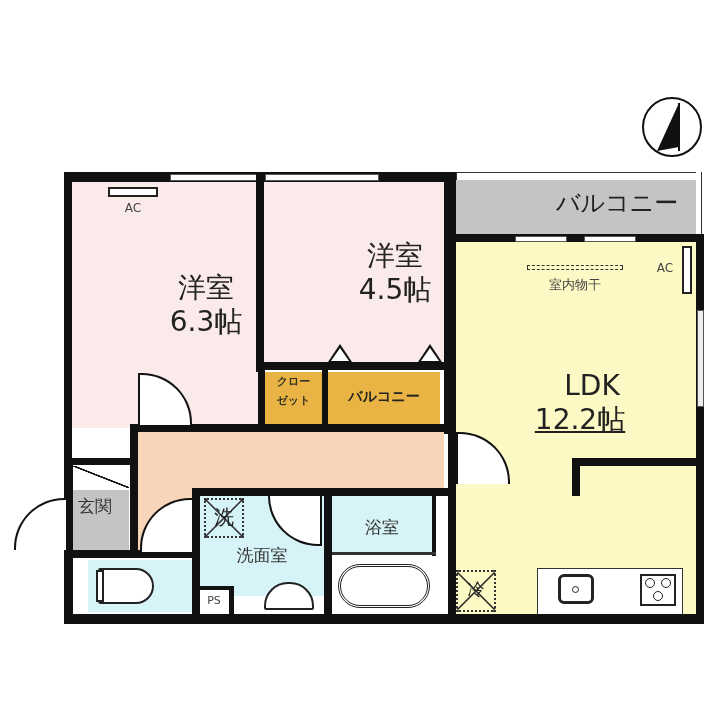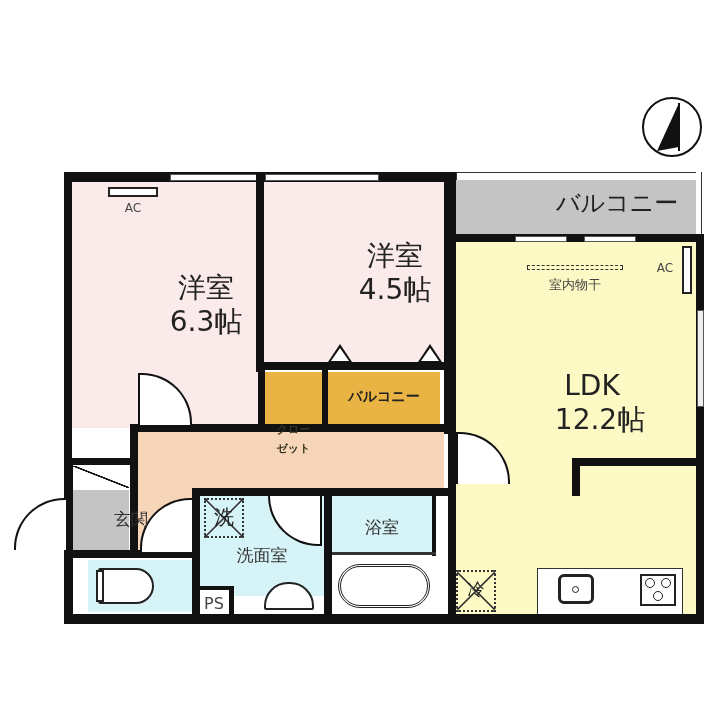--- a/index.html
+++ b/index.html
@@ -135,27 +135,27 @@
     <line x1="37" y1="6" x2="37" y2="54" stroke="#111" stroke-width="2"></line>
   </svg>
 </div>
 
 <div class="label big" style="left:72px;top:272px;width:186px;">洋室</div>
 <div class="label big" style="left:72px;top:306px;width:186px;">6.3帖</div>
 
 <div class="label big" style="left:264px;top:240px;width:180px;">洋室</div>
 <div class="label big" style="left:264px;top:274px;width:180px;">4.5帖</div>
 
-<div class="label" style="left:265px;top:376px;width:57px;font-size:11px;color:#332;font-weight:bold;margin-top:48px;">
+<div class="label" style="left:265px;top:376px;width:57px;font-size:11px;color:#332;font-weight:bold;">
   <div>クロー</div>
   <div style="margin-top:6px;">ゼット</div>
 </div>
 <div class="label" style="left:328px;top:388px;width:112px;font-size:14px;font-weight:bold;color:#222;">バルコニー</div>
 
 <div class="label big" style="left:456px;top:190px;width:240px;font-size:24px;">バルコニー</div>
 
 <div class="label big" style="left:456px;top:370px;width:190px;">LDK</div>
-<div class="label big" style="left:464px;top:404px;width:190px;">12.2帖</div>
+<div class="label big" style="left:444px;top:404px;width:190px;text-decoration:underline;">12.2帖</div>
 
-<div class="label mid" style="left:73px;top:510px;width:44px;padding-left:36px;">玄関</div>
+<div class="label mid" style="left:73px;top:497px;width:44px;">玄関</div>
 <div class="label mid" style="left:200px;top:546px;width:124px;">洗面室</div>
 <div class="label mid" style="left:332px;top:518px;width:100px;">浴室</div>
-<div class="label small" style="left:199px;top:595px;width:30px;font-size:16px;">PS</div>
+<div class="label small" style="left:199px;top:595px;width:30px;font-size:11px;">PS</div>
 
 </body></html>

